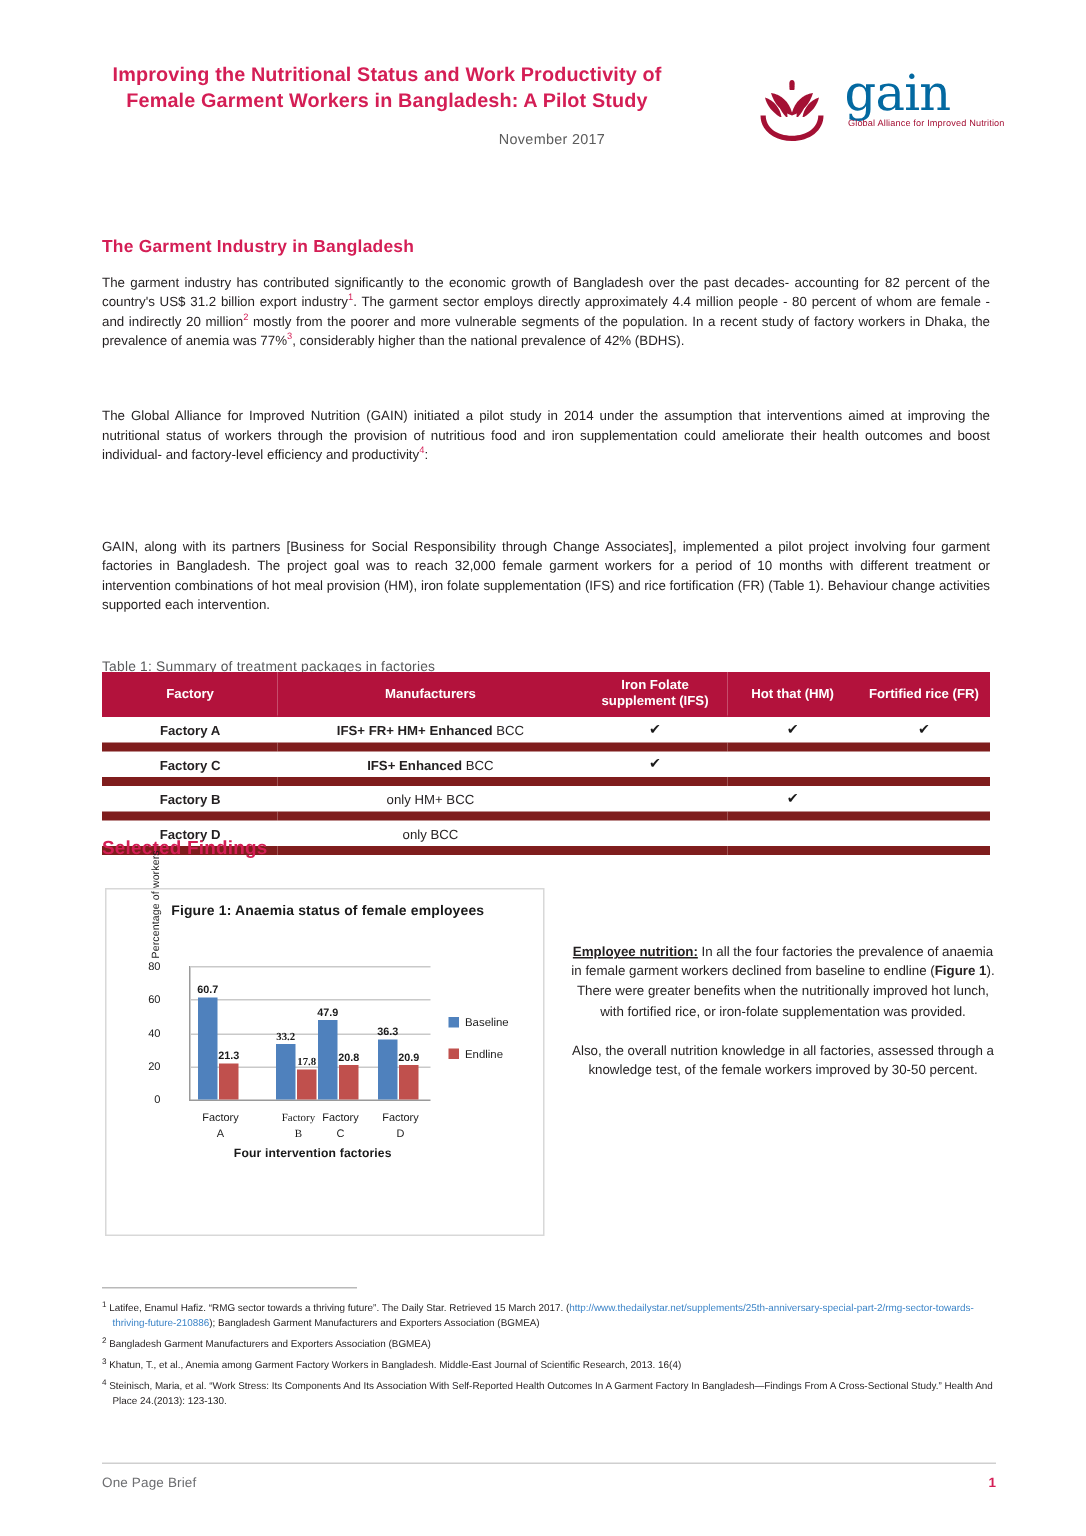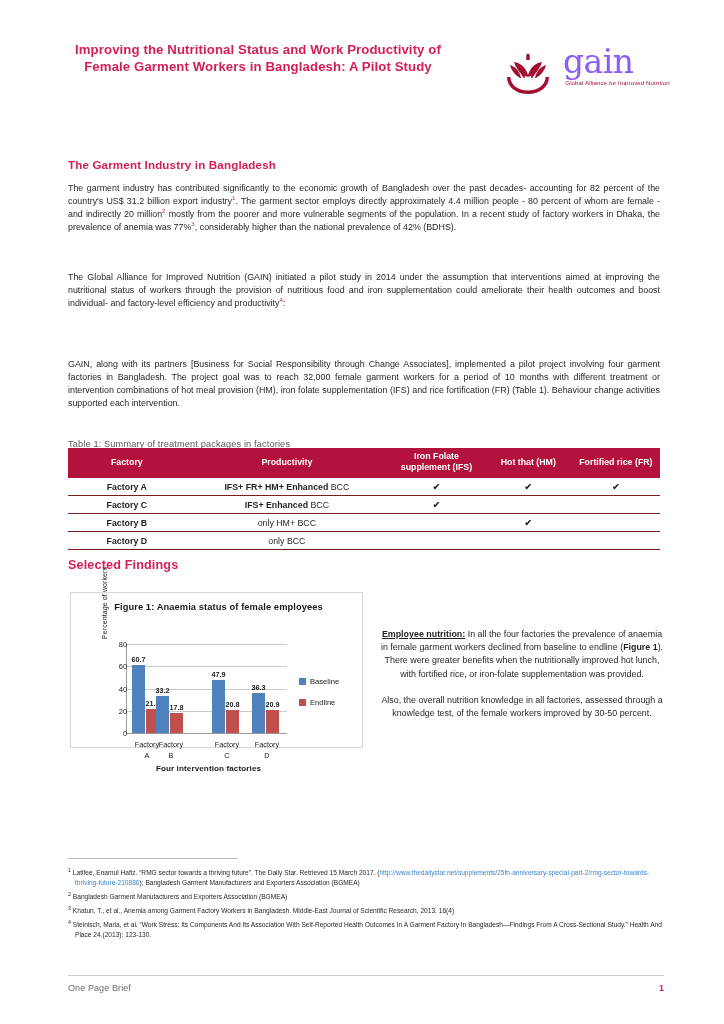--- a/index.html
+++ b/index.html
@@ -58,21 +58,21 @@
     position: absolute;
     left: 8px;
     top: 6px;
     width: 54px;
     height: 44px;
   }
   .logo-text {
     position: absolute;
     left: 70px;
     top: 0px;
-    color: #8b5cf6;
+    color: #0369a1;
     font-family: "DejaVu Serif", serif;
     font-size: 33px;
     line-height: 34px;
     letter-spacing: -0.5px;
   }
   .logo-tag {
     position: absolute;
     left: 72px;
     top: 34px;
     color: #a41034;
@@ -132,21 +132,21 @@
     color: #ffffff;
     font-weight: bold;
     font-size: 8.8px;
     padding: 3px 2px 4px 2px;
     text-align: center;
     line-height: 11px;
     border: none;
   }
   table.summary td {
     border-top: 1px solid #e9a9bd;
-    border-bottom: 1px solid #7f1d1d;
+    border-bottom: 6px solid #7f1d1d;
     padding: 2px 2px;
     text-align: center;
     height: 13px;
     vertical-align: middle;
   }
   table.summary tr:first-child td { border-top: 1px solid #b3123c; }
   td.factory-cell {
     font-weight: bold;
     font-size: 8.8px;
   }
@@ -156,21 +156,21 @@
 
   
   #findings-head { left: 68px; top: 558px; font-size: 12.6px; }
 
   
   .chart-box {
     position: absolute;
     left: 70px;
     top: 592px;
     width: 293px;
-    height: 156px;
+    height: 232px;
     border: 1px solid #d8d8d8;
     background: #ffffff;
     box-sizing: border-box;
   }
   .chart-title {
     position: absolute;
     left: 20px;
     top: 8px;
     width: 255px;
     text-align: center;
@@ -204,21 +204,21 @@
     font-size: 7px;
     color: #1a1a1a;
     transform: rotate(-90deg);
     transform-origin: left top;
     white-space: nowrap;
     letter-spacing: 0.1px;
   }
   .ytick {
     position: absolute;
     right: 100%;
-    margin-right: 0;
+    margin-right: 20px;
     font-size: 7.4px;
     color: #1a1a1a;
     transform: translateY(-50%);
     white-space: nowrap;
   }
   .grp {
     position: absolute;
     bottom: 0;
     width: 32px;
     height: 89px;
@@ -338,20 +338,21 @@
     color: #d41e55;
   }
 </style>
 </head>
 <body>
 
 <div class="page">
 
   <div class="header">
     <div class="doc-title">Improving the Nutritional Status and Work Productivity of Female Garment Workers in Bangladesh: A Pilot Study</div>
+    <div class="doc-date">November 2017</div>
 
     <div class="logo-wrap">
       <svg class="logo-mark" viewBox="0 0 54 44">
         <g fill="#a41034">
           <ellipse cx="27" cy="5" rx="1.8" ry="2.6"></ellipse>
           <g>
             <path d="M27 26 C20 24 15 18 13 11 C20 12 25 17 27 24 Z"></path>
             <path d="M27 26 C34 24 39 18 41 11 C34 12 29 17 27 24 Z"></path>
             <path d="M27 27 C22 26 17 21 15 16 C21 17 25 21 27 26 Z" fill="#ffffff" opacity="0.0"></path>
             <path d="M19 27 C14 24 10 19 9 14 C15 16 19 21 20 27 Z"></path>
@@ -381,21 +382,21 @@
 
   <div class="para pos" id="eval-p">GAIN, along with its partners [Business for Social Responsibility through Change Associates], implemented a pilot project involving four garment factories in Bangladesh. The project goal was to reach 32,000 female garment workers for a period of 10 months with different treatment or intervention combinations of hot meal provision (HM), iron folate supplementation (IFS) and rice fortification (FR) (Table 1). Behaviour change activities supported each intervention.</div>
 
   <div class="pos" id="table-caption">Table 1: Summary of treatment packages in factories</div>
 
   <div class="tbl-wrap">
     <table class="summary">
       <thead>
         <tr>
           <th style="width:120px">Factory</th>
-          <th style="width:210px">Productivity</th>
+          <th style="width:210px">Manufacturers</th>
           <th style="width:96px">Iron Folate supplement (IFS)</th>
           <th style="width:88px">Hot that (HM)</th>
           <th style="width:88px">Fortified rice (FR)</th>
         </tr>
       </thead>
       <tbody id="table-body">
           <tr>
             <td class="factory-cell">Factory A</td>
             <td class="interv-cell"><span class="b">IFS+ FR+ HM+ Enhanced</span> BCC</td>
             <td><span class="chk">✔</span></td>
@@ -442,21 +443,21 @@
         <div class="ytick" style="top: 22.25px;">60</div>
         <div class="gridline" style="top: 0px;"></div>
         <div class="ytick" style="top: 0px;">80</div>
         <div class="grp" style="left: 4px;">
           <div class="bar baseline" style="height: 67.5288px; background: rgb(79, 129, 189);"></div>
           <div class="bar-lbl" style="left: 7.5px; bottom: 68.5288px;">60.7</div>
           <div class="bar endline" style="height: 23.6962px; background: rgb(192, 80, 77);"></div>
           <div class="bar-lbl" style="left: 21.5px; bottom: 24.6962px;">21.3</div>
           <div class="xcat" style="left: 16px;">Factory<br>A</div>
         </div>
-        <div class="grp" style="left: 28px;">
+        <div class="grp" style="left: 56px; font-family: Liberation Serif, serif;">
           <div class="bar baseline" style="height: 36.935px; background: rgb(79, 129, 189);"></div>
           <div class="bar-lbl" style="left: 7.5px; bottom: 37.935px;">33.2</div>
           <div class="bar endline" style="height: 19.8025px; background: rgb(192, 80, 77);"></div>
           <div class="bar-lbl" style="left: 21.5px; bottom: 20.8025px;">17.8</div>
           <div class="xcat" style="left: 16px;">Factory<br>B</div>
         </div>
         <div class="grp" style="left: 84px;">
           <div class="bar baseline" style="height: 53.2888px; background: rgb(79, 129, 189);"></div>
           <div class="bar-lbl" style="left: 7.5px; bottom: 54.2888px;">47.9</div>
           <div class="bar endline" style="height: 23.14px; background: rgb(192, 80, 77);"></div>

